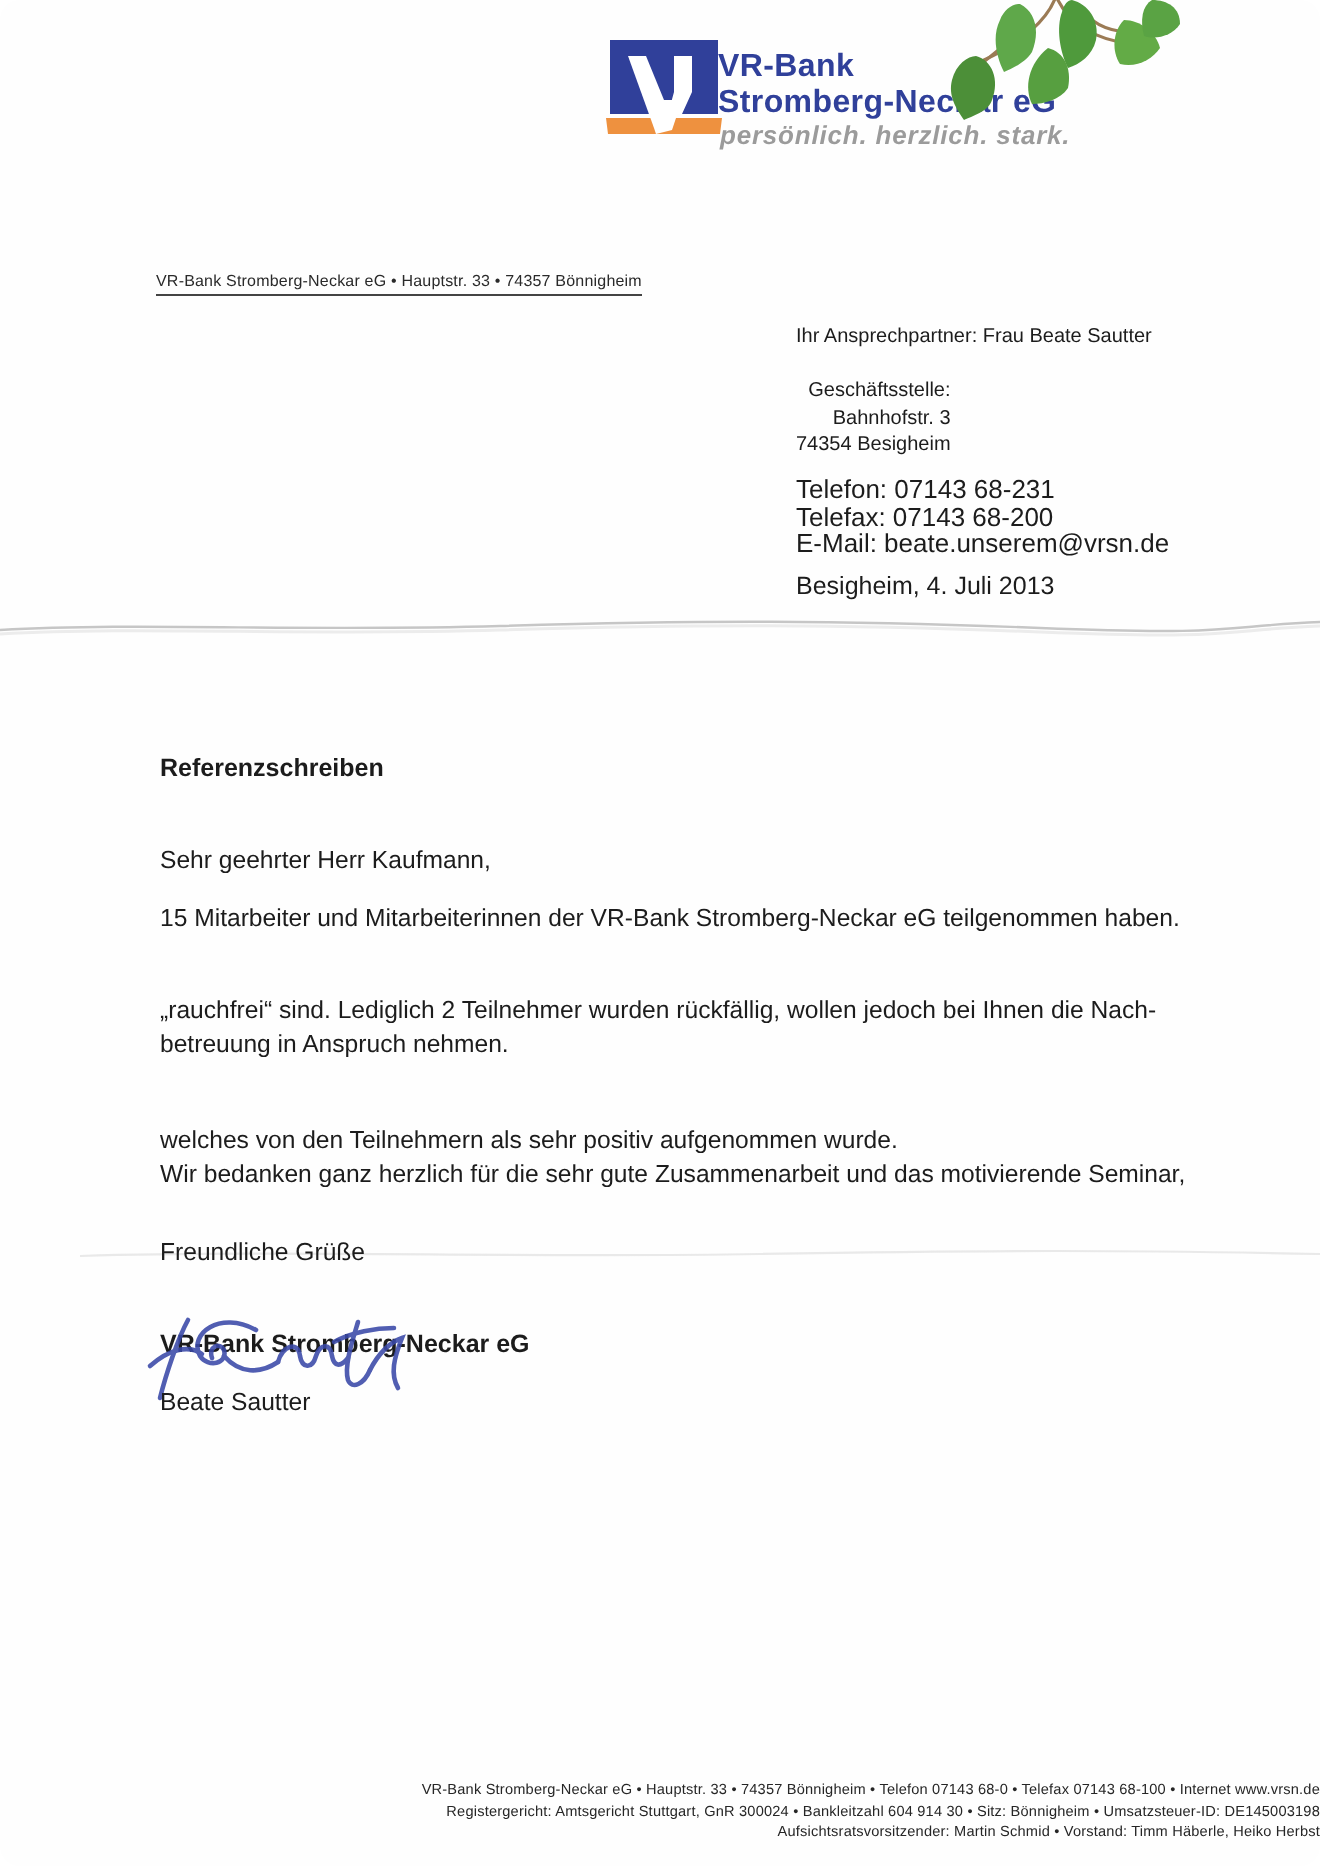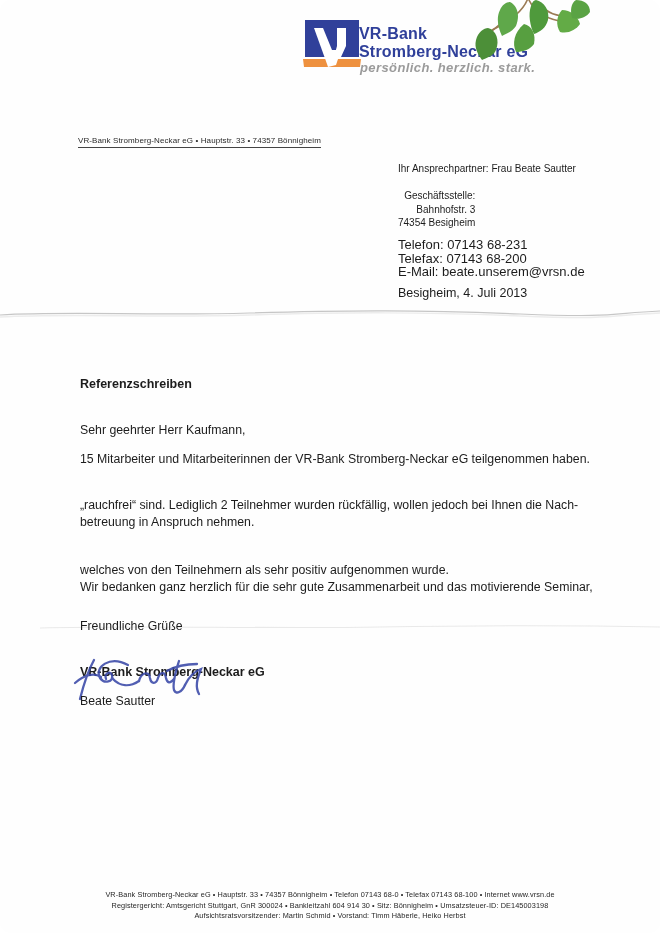--- a/index.html
+++ b/index.html
@@ -27,21 +27,21 @@
   .subject{left:80px;top:377px;font-size:12.5px;font-weight:bold;}
   .salutation{left:80px;top:423px;font-size:12.3px;}
   .para{left:80px;font-size:12.3px;line-height:17px;width:520px;}
   .p1{top:451px;}
   .p2{top:497px;}
   .p3{top:562px;}
   .closing{left:80px;top:619px;font-size:12.3px;}
   .company{left:80px;top:649px;font-size:12.5px;font-weight:bold;margin-top:16px;}
   .signer{left:80px;top:694px;font-size:12.3px;}
   
-  .footer{left:0;top:890px;width:660px;text-align:center;font-size:7.3px;line-height:10.6px;color:#262626;letter-spacing:.1px;}
+  .footer{left:0;top:890px;width:660px;text-align:right;font-size:7.3px;line-height:10.6px;color:#262626;letter-spacing:.1px;}
   .fold{left:0;pointer-events:none;}
   .fold1{top:306px;}
   .fold2{top:620px;opacity:.55;}
   .sig{left:70px;top:652px;}
   .leaves{left:458px;top:0;}
   .logo-icon{left:303px;top:20px;}
 </style>
 </head>
 <body>
 

